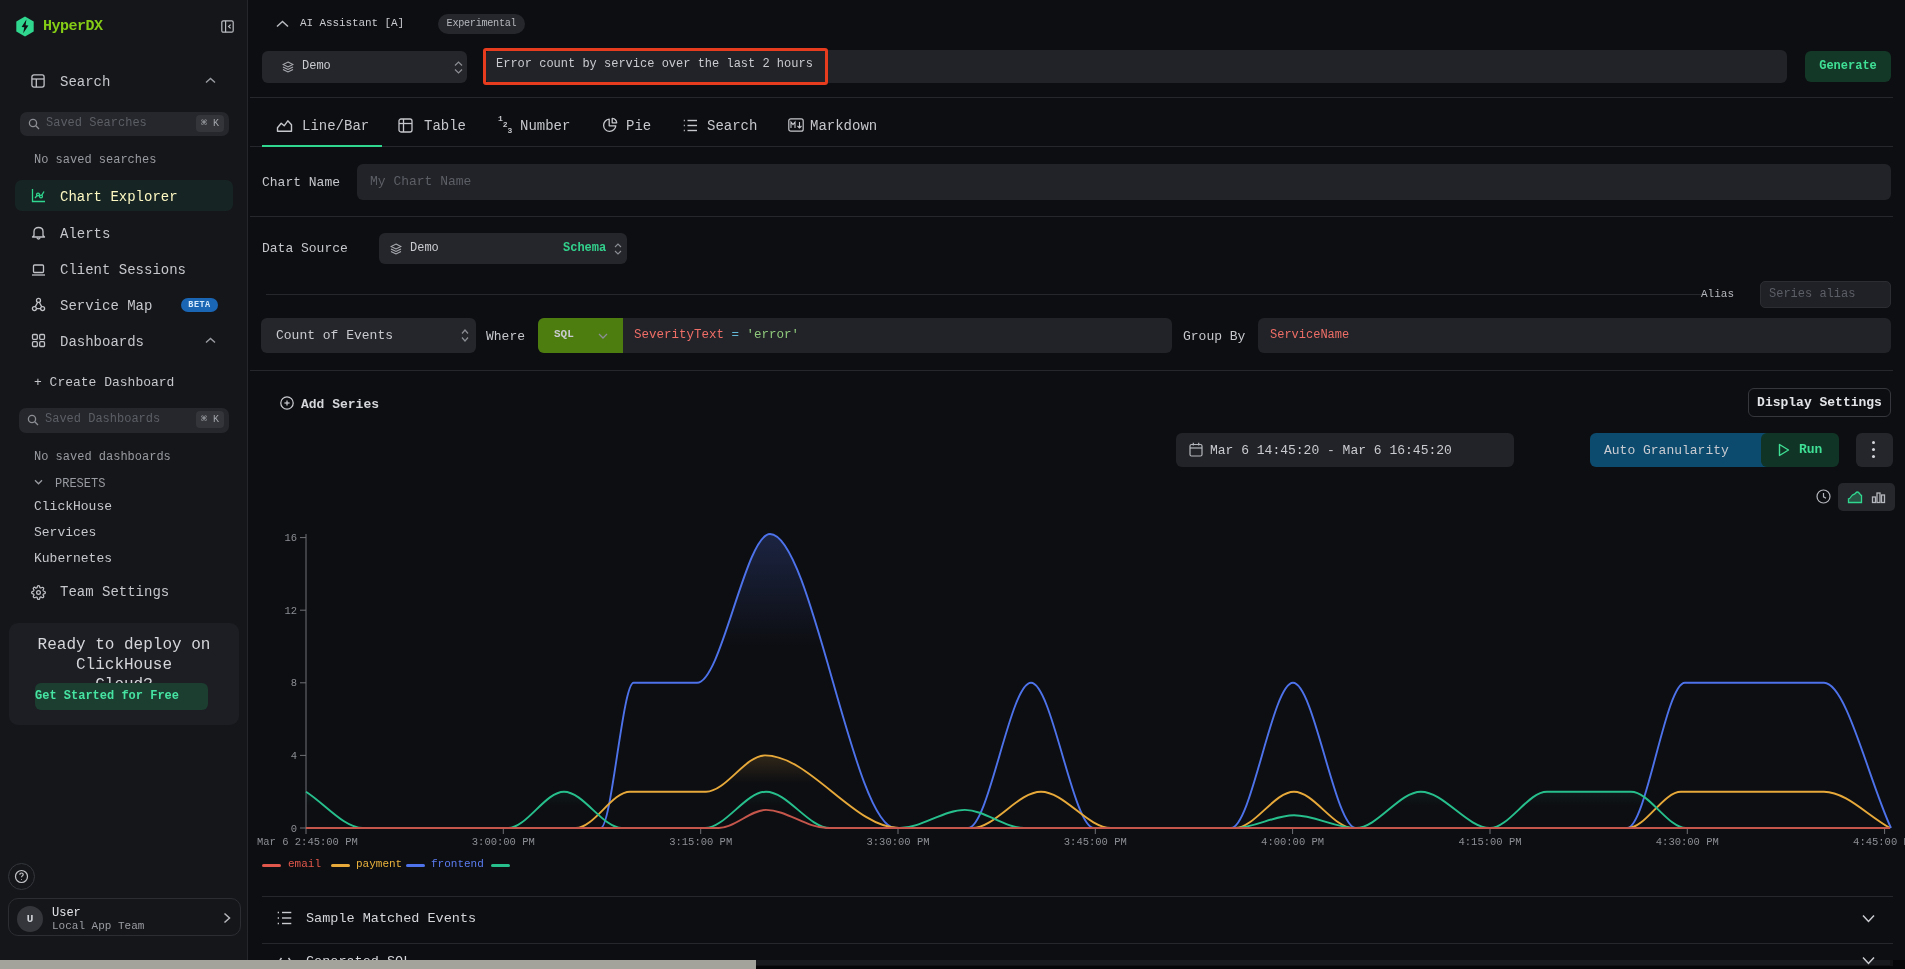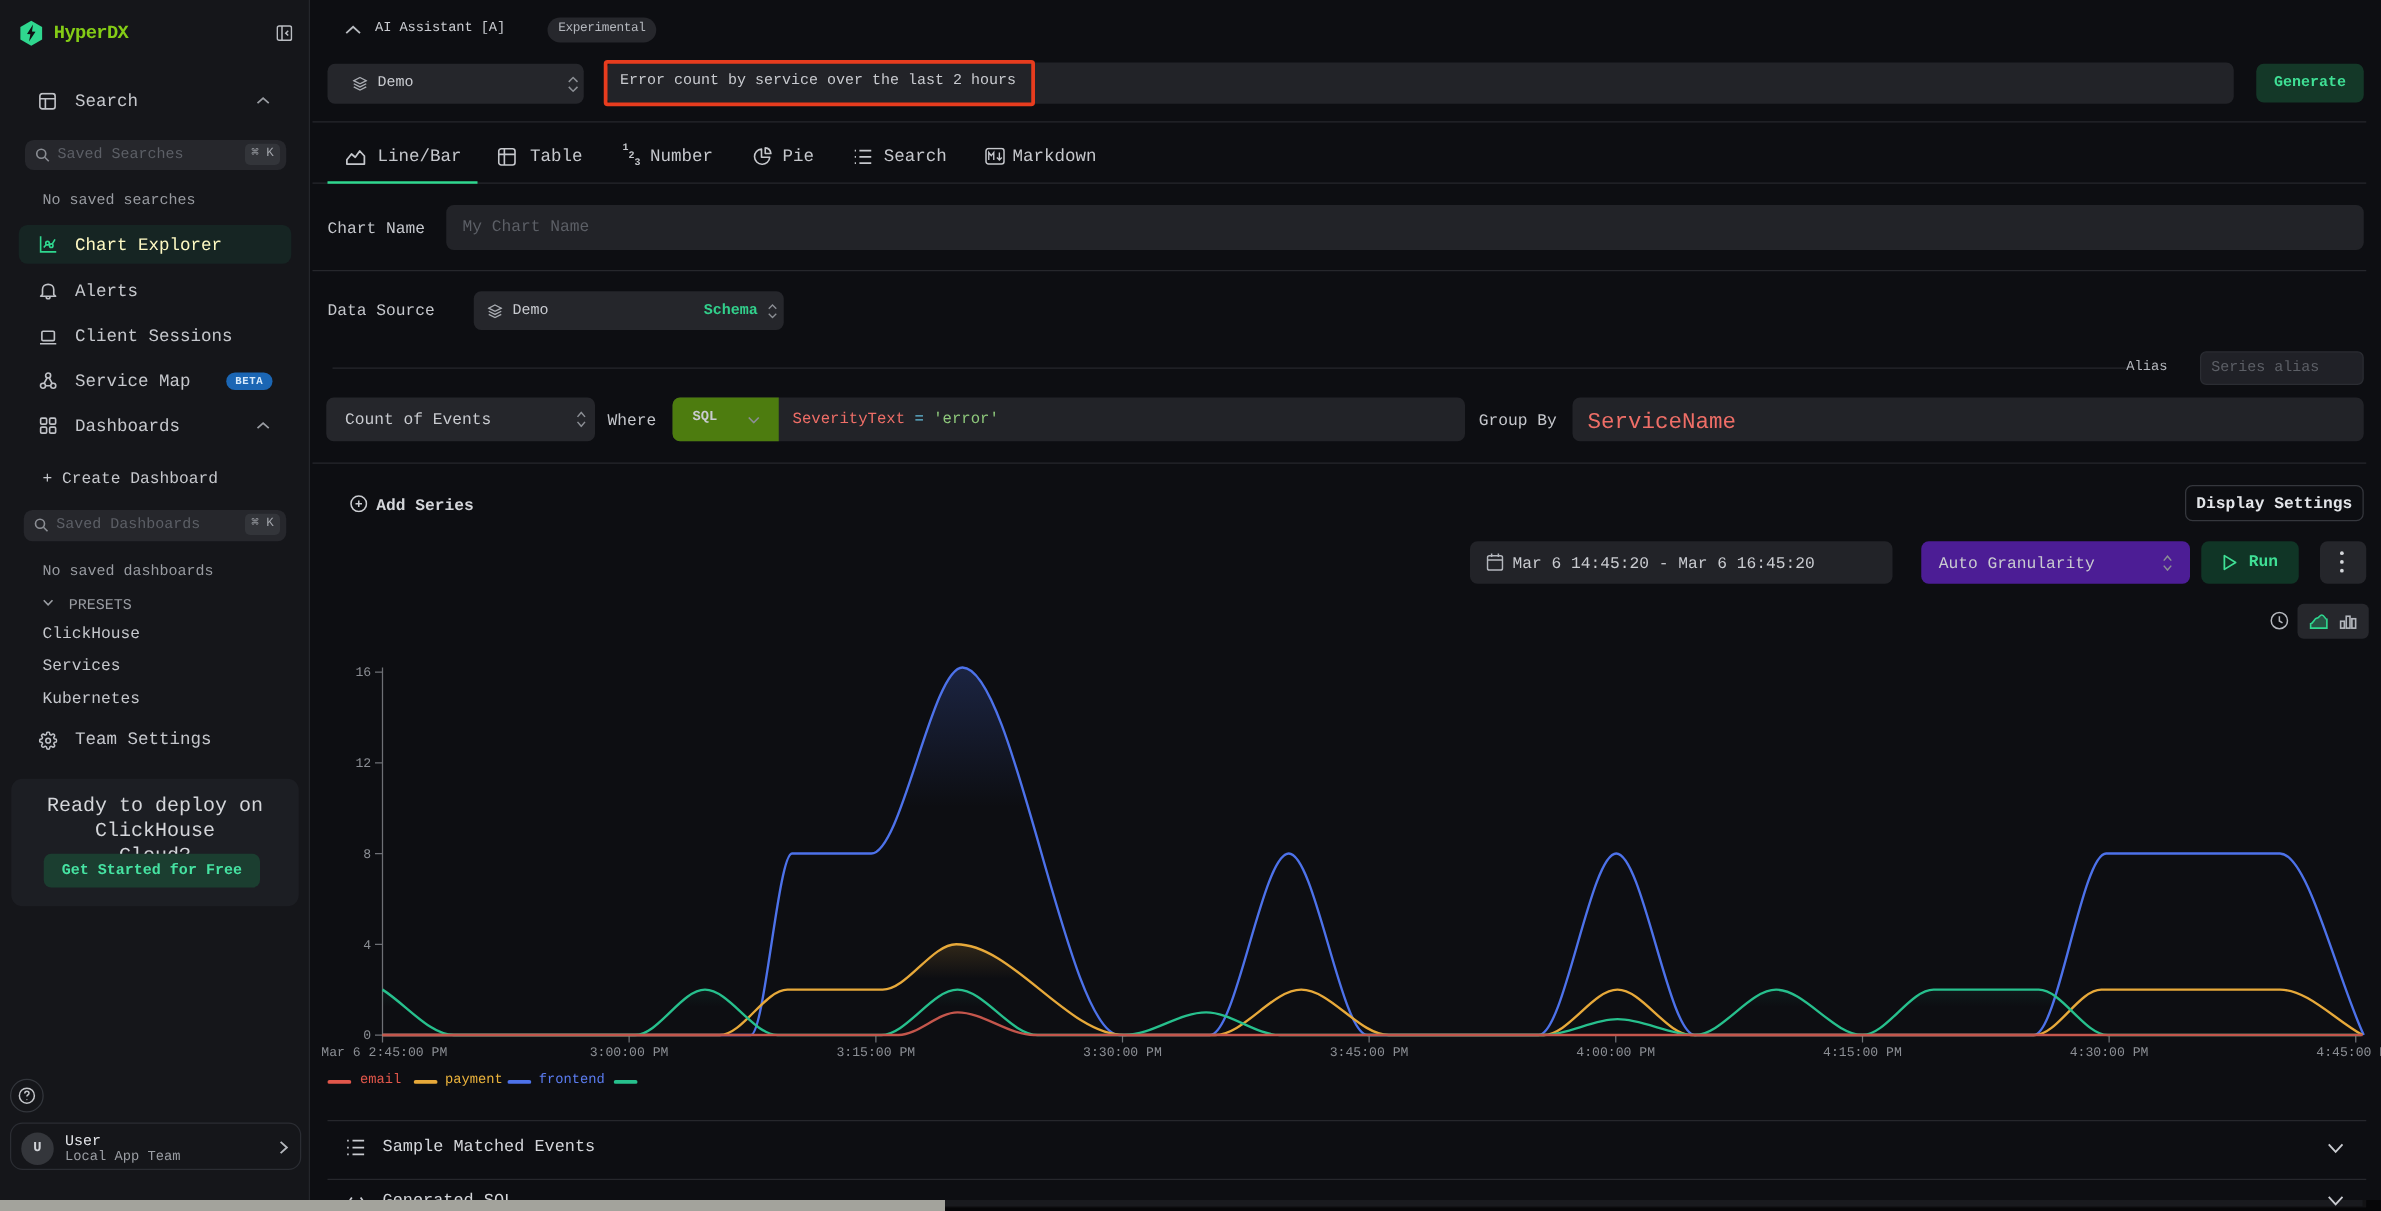--- a/index.html
+++ b/index.html
@@ -115,21 +115,21 @@
   <div class="abs" style="left:34px;top:551px;font-size:13px">Kubernetes</div>
 
   <svg class="abs" style="left:31px;top:585px" width="15" height="15" viewBox="0 0 24 24" fill="none" stroke="#c0c2c7" stroke-width="2">
     <circle cx="12" cy="12" r="3"></circle>
     <path d="M19.4 15a1.65 1.65 0 0 0 .33 1.82l.06.06a2 2 0 1 1-2.83 2.83l-.06-.06a1.65 1.65 0 0 0-1.82-.33 1.65 1.65 0 0 0-1 1.51V21a2 2 0 1 1-4 0v-.09A1.65 1.65 0 0 0 9 19.4a1.65 1.65 0 0 0-1.82.33l-.06.06a2 2 0 1 1-2.83-2.83l.06-.06a1.65 1.65 0 0 0 .33-1.82 1.65 1.65 0 0 0-1.51-1H3a2 2 0 1 1 0-4h.09A1.65 1.65 0 0 0 4.6 9a1.65 1.65 0 0 0-.33-1.82l-.06-.06a2 2 0 1 1 2.83-2.83l.06.06a1.65 1.65 0 0 0 1.82.33H9a1.65 1.65 0 0 0 1-1.51V3a2 2 0 1 1 4 0v.09a1.65 1.65 0 0 0 1 1.51 1.65 1.65 0 0 0 1.82-.33l.06-.06a2 2 0 1 1 2.83 2.83l-.06.06a1.65 1.65 0 0 0-.33 1.82V9a1.65 1.65 0 0 0 1.51 1H21a2 2 0 1 1 0 4h-.09a1.65 1.65 0 0 0-1.51 1z"></path>
   </svg>
   <div class="abs" style="left:60px;top:584px;font-size:14px">Team Settings</div>
 
   <div class="abs" style="left:9px;top:623px;width:230px;height:102px;background:#1c1e23;border-radius:9px">
     <div class="abs" style="left:0;top:12px;width:100%;text-align:center;font-size:16px;color:#d4d6da;line-height:20px">Ready to deploy on ClickHouse<br>Cloud?</div>
-    <div class="abs" style="left:26px;top:60px;width:173px;height:27px;background:#1b3e30;border-radius:6px;font-size:12px;font-weight:bold;color:#46e3a2;text-align:center;line-height:27px">Get Started for Free</div>
+    <div class="abs" style="left:26px;top:60px;width:173px;height:27px;background:#1b3e30;border-radius:6px;font-size:12px;font-weight:bold;color:#46e3a2;text-align:left;line-height:27px">Get Started for Free</div>
   </div>
 
   <div class="abs" style="left:8px;top:863px;width:27px;height:27px;border:1px solid #33363c;border-radius:50%"></div>
   <svg class="abs" style="left:14px;top:869px" width="15" height="15" viewBox="0 0 15 15" fill="none" stroke="#c3c5c9" stroke-width="1.2">
     <circle cx="7.5" cy="7.5" r="6"></circle>
     <path d="M5.8 5.8 C5.8 4.5 6.6 4 7.5 4 C8.4 4 9.2 4.6 9.2 5.5 C9.2 6.8 7.5 6.9 7.5 8.2"></path>
     <circle cx="7.5" cy="10.6" r="0.5" fill="#c3c5c9" stroke="none"></circle>
   </svg>
 
   <div class="abs" style="left:8px;top:898px;width:233px;height:38px;border:1px solid #2b2d33;border-radius:10px">
@@ -244,21 +244,21 @@
   <div class="abs" style="left:288px;top:318px;width:634px;height:35px;background:#222328;border-radius:6px"></div>
   <div class="abs" style="left:288px;top:318px;width:85px;height:35px;background:#4d7c0f;border-radius:6px 0 0 6px">
     <div class="abs" style="left:16px;top:10px;font-size:11px;font-weight:bold;color:#c9cbd0">SQL</div>
     <svg class="abs" style="left:60px;top:15px" width="10" height="6" viewBox="0 0 10 6" fill="none" stroke="#8b8e94" stroke-width="1.3">
         <path d="M1 1 L5 5 L9 1"></path>
       </svg>
   </div>
   <div class="abs" style="left:384px;top:328px;font-size:12.5px"><span style="color:#ef6e67">SeverityText</span> <span style="color:#62b8d6">=</span> <span style="color:#8fc97c">'error'</span></div>
   <div class="abs lbl" style="left:933px;top:329px">Group By</div>
   <div class="abs" style="left:1008px;top:318px;width:633px;height:35px;background:#222328;border-radius:6px">
-    <div class="abs" style="left:12px;top:10px;font-size:18px;color:#ef6e67">ServiceName</div>
+    <div class="abs" style="left:12px;top:10px;font-size:12px;color:#ef6e67">ServiceName</div>
   </div>
 
   <div class="divider" style="left:0;top:370px;width:1643px"></div>
 
   <svg class="abs" style="left:30px;top:396px" width="14" height="14" viewBox="0 0 14 14" fill="none" stroke="#c9cbd0" stroke-width="1.25">
     <circle cx="7" cy="7" r="6.2"></circle>
       <line x1="7" y1="4.4" x2="7" y2="9.6"></line>
       <line x1="4.4" y1="7" x2="9.6" y2="7"></line>
   </svg>
   <div class="abs" style="left:51px;top:397px;font-size:13px;font-weight:bold;color:#d4d6da">Add Series</div>
@@ -266,21 +266,21 @@
 
   <div class="ipt" style="left:926px;top:433px;width:338px;height:34px;background:#222328">
     <svg class="abs" style="left:13px;top:9px" width="14" height="15" viewBox="0 0 14 15" fill="none" stroke="#b4b7bd" stroke-width="1.2">
       <rect x="1" y="2.5" width="12" height="11.5" rx="1.5"></rect>
       <line x1="1" y1="6" x2="13" y2="6"></line>
       <line x1="4.3" y1="0.8" x2="4.3" y2="3.6"></line>
         <line x1="9.7" y1="0.8" x2="9.7" y2="3.6"></line>
     </svg>
     <div class="abs" style="left:34px;top:10px;font-size:13px;color:#c9cbd0">Mar 6 14:45:20 - Mar 6 16:45:20</div>
   </div>
-  <div class="ipt" style="left:1287px;top:433px;width:215px;height:34px;background:#4c1d95">
+  <div class="ipt" style="left:1340px;top:433px;width:215px;height:34px;background:#0c4a6e">
     <div class="abs" style="left:14px;top:10px;font-size:13px;color:#c9cbd0">Auto Granularity</div>
     <svg class="abs" style="left:193px;top:11px" width="8" height="13" viewBox="0 0 8 13" fill="none" stroke="#8b8e94" stroke-width="1.2">
         <path d="M1 4.5 L4 1 L7 4.5"></path>
         <path d="M1 8.5 L4 12 L7 8.5"></path>
       </svg>
   </div>
   <div class="abs" style="left:1511px;top:433px;width:78px;height:34px;background:#103526;border-radius:6px">
     <svg class="abs" style="left:17px;top:10px" width="12" height="14" viewBox="0 0 12 14" fill="none" stroke="#3fdf95" stroke-width="1.4" stroke-linejoin="round">
         <path d="M1.5 1.5 L10.5 7 L1.5 12.5 Z"></path>
       </svg>

